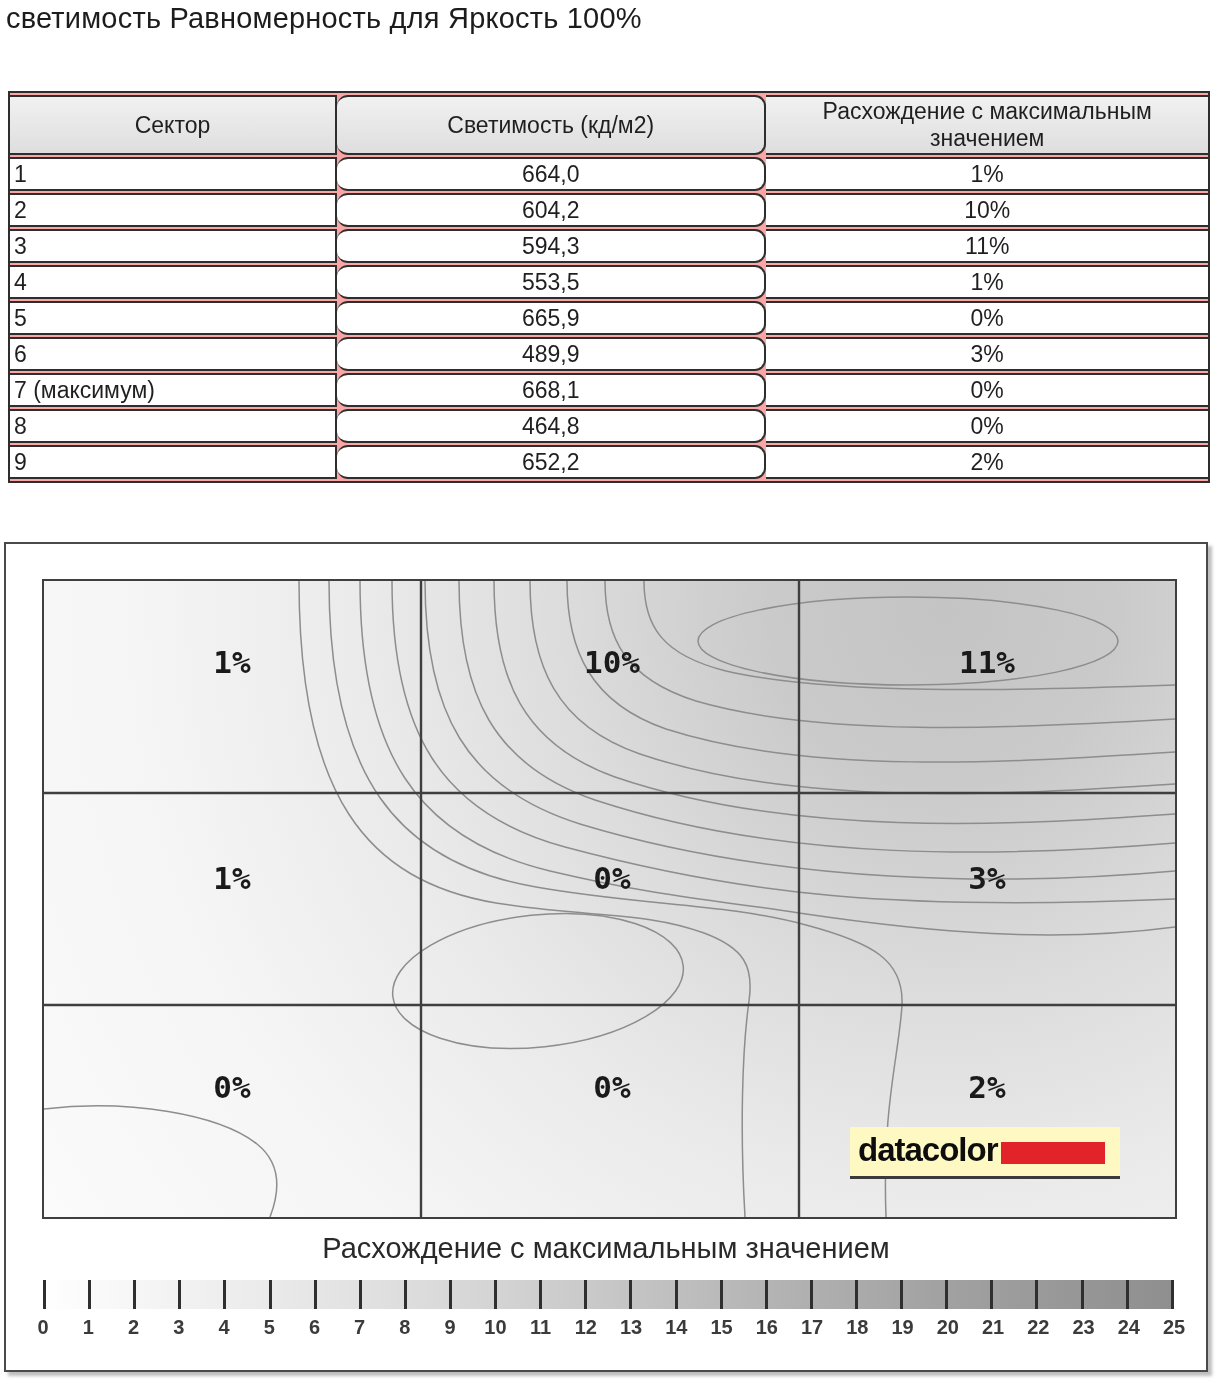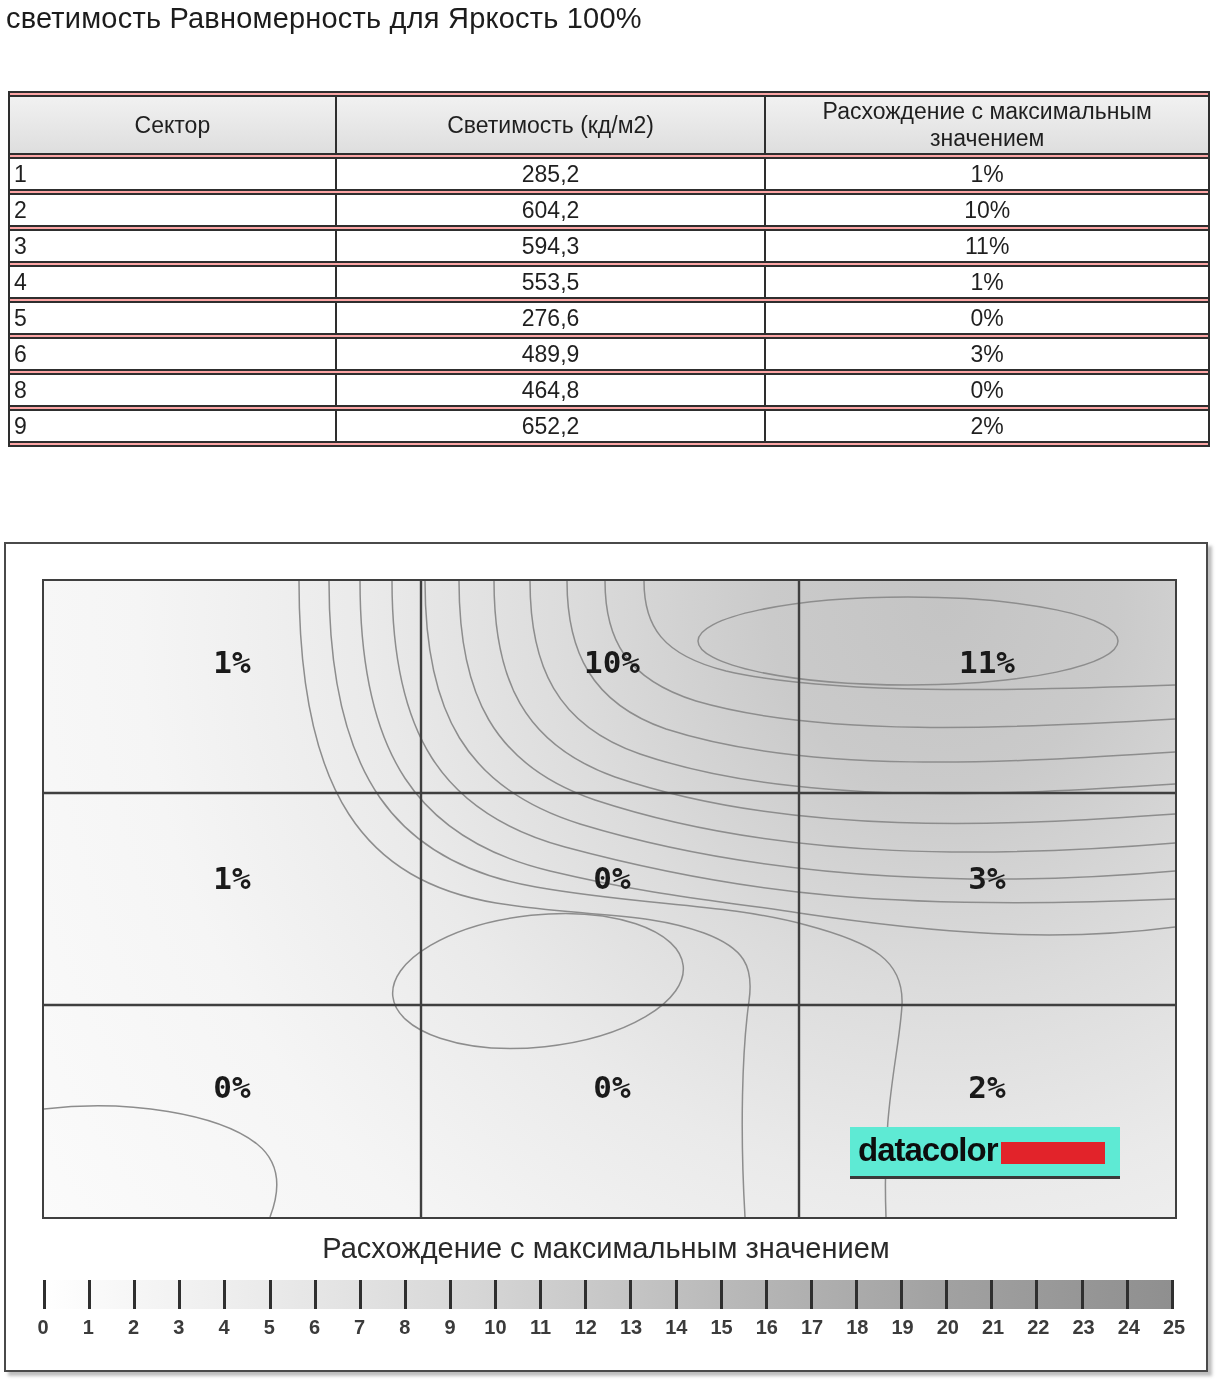--- a/index.html
+++ b/index.html
@@ -36,21 +36,21 @@
   table.uniformity th, table.uniformity td {
     border-top: 2px solid #2e2e2e;
     border-bottom: 2px solid #2e2e2e;
     height: 34px;
     font-weight: normal;
     padding: 1px 4px;
   }
   table.uniformity th { background: linear-gradient(#f1f1f1, #dedede); text-align: center; }
   table.uniformity td { background: #ffffff; }
   .col-sector   { width: 328px; border-right: 2px solid #2e2e2e; }
-  .col-lum      { width: 431px; border-right: 2px solid #2e2e2e; text-align: center; }
+  .col-lum      { width: 431px; border-right: 2px solid #2e2e2e; text-align: center; border-radius: 11px; }
   .col-dev      { width: 443px; text-align: center; }
   td.col-sector { text-align: left; padding-left: 12px; }
 
   
   .panel {
     position: absolute;
     left: 4px; top: 542px;
     width: 1204px; height: 830px;
     background: #ffffff;
     border: 2px solid #4a4a4a;
@@ -63,21 +63,21 @@
     width: 1135px; height: 640px;
     border: 2px solid #3f3f3f;
   }
   .map-wrap svg { display: block; width: 1131px; height: 636px; }
 
   
   .logo-box {
     position: absolute;
     left: 806px; top: 546px;
     width: 270px; height: 52px;
-    background: #5eead4;
+    background: #fef9c3;
     display: flex;
     align-items: center;
     padding: 2px 8px 6px 8px;
     border-bottom: 3px solid #3a3a3a;
   }
   .logo-text {
     font-size: 33px;
     font-weight: bold;
     letter-spacing: -1px;
     color: #0d0d0d;
@@ -143,47 +143,52 @@
   <thead>
     <tr>
       <th class="col-sector">Сектор</th>
       <th class="col-lum">Светимость (кд/м2)</th>
       <th class="col-dev">Расхождение с максимальным значением</th>
     </tr>
   </thead>
   <tbody>
     <tr>
       <td class="col-sector">1</td>
-      <td class="col-lum">285,2</td>
+      <td class="col-lum">664,0</td>
       <td class="col-dev">1%</td>
     </tr>
     <tr>
       <td class="col-sector">2</td>
       <td class="col-lum">604,2</td>
       <td class="col-dev">10%</td>
     </tr>
     <tr>
       <td class="col-sector">3</td>
       <td class="col-lum">594,3</td>
       <td class="col-dev">11%</td>
     </tr>
     <tr>
       <td class="col-sector">4</td>
       <td class="col-lum">553,5</td>
       <td class="col-dev">1%</td>
     </tr>
     <tr>
       <td class="col-sector">5</td>
-      <td class="col-lum">276,6</td>
+      <td class="col-lum">665,9</td>
       <td class="col-dev">0%</td>
     </tr>
     <tr>
       <td class="col-sector">6</td>
       <td class="col-lum">489,9</td>
       <td class="col-dev">3%</td>
+    </tr>
+    <tr>
+      <td class="col-sector">7 (максимум)</td>
+      <td class="col-lum">668,1</td>
+      <td class="col-dev">0%</td>
     </tr>
     <tr>
       <td class="col-sector">8</td>
       <td class="col-lum">464,8</td>
       <td class="col-dev">0%</td>
     </tr>
     <tr>
       <td class="col-sector">9</td>
       <td class="col-lum">652,2</td>
       <td class="col-dev">2%</td>

